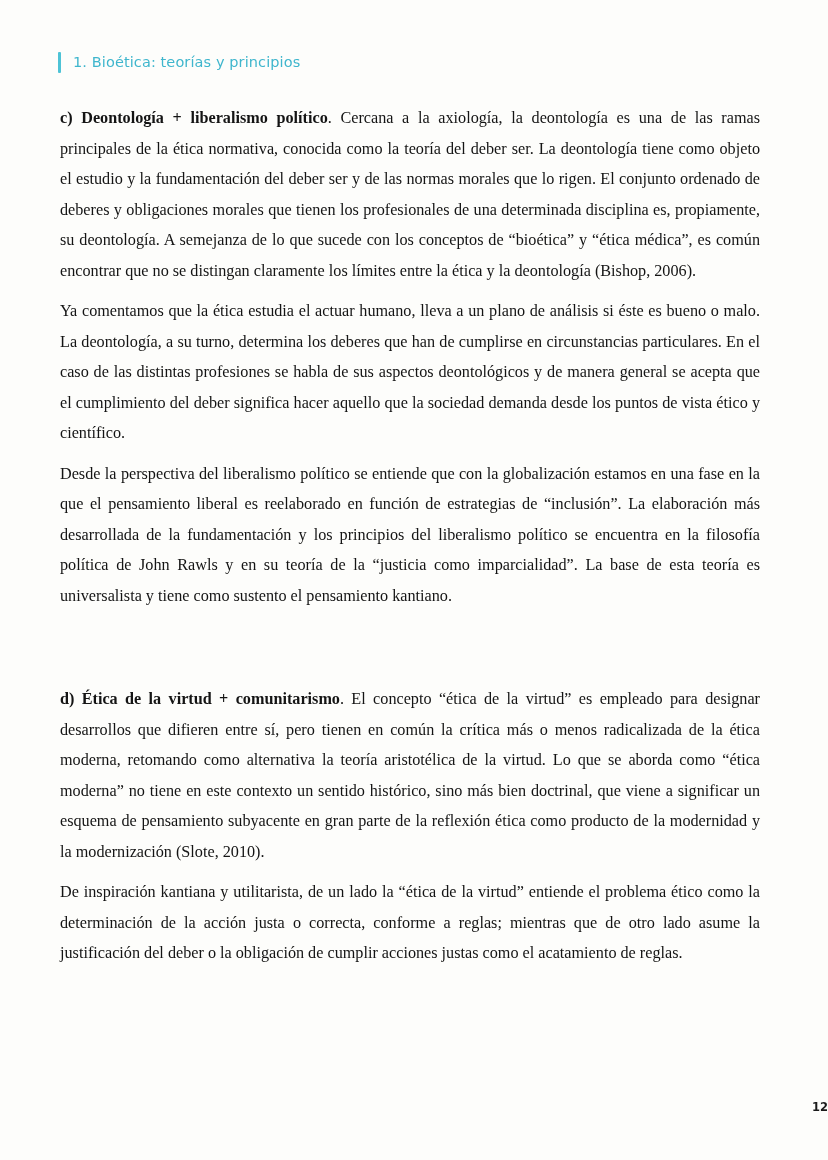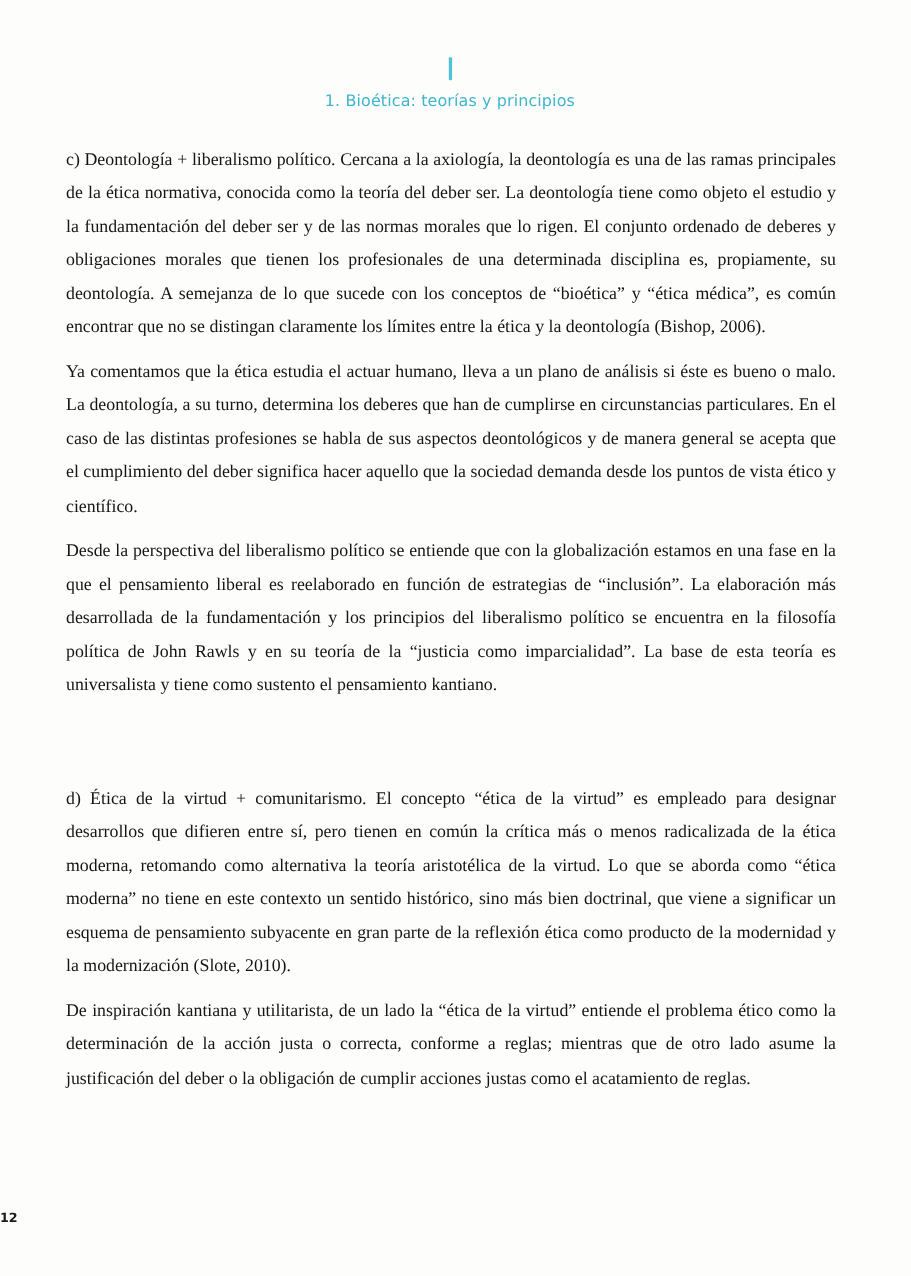--- a/index.html
+++ b/index.html
@@ -22,21 +22,20 @@
     padding: 46px 68px 0 58px;
     position: relative;
   }
   
   .running-head {
     display: flex;
     align-items: center;
     gap: 12px;
     margin-top: 6px;
     margin-bottom: 30px;
-    flex-direction: column;
   }
   .head-rule {
     width: 3px;
     height: 21px;
     background: #4ec3d6;
     flex: 0 0 auto;
     border-radius: 1px;
   }
   .head-title {
     font-family: "DejaVu Sans", sans-serif;
@@ -56,29 +55,29 @@
     line-height: 30.5px;
     text-align: justify;
     text-justify: inter-word;
     hyphens: none;
     color: #141414;
   }
   p.para.gap-before {
     margin-top: 73px;
   }
   p.para b {
-    font-weight: normal;
+    font-weight: bold;
   }
   
   .folio {
     position: absolute;
     left: 0;
     right: 0;
     bottom: 46px;
-    text-align: left;
+    text-align: right;
     font-family: "DejaVu Sans", sans-serif;
     font-size: 11.5px;
     font-weight: bold;
     color: #1a1a1a;
   }
 </style>
 </head>
 <body>
 
 <div class="page">

